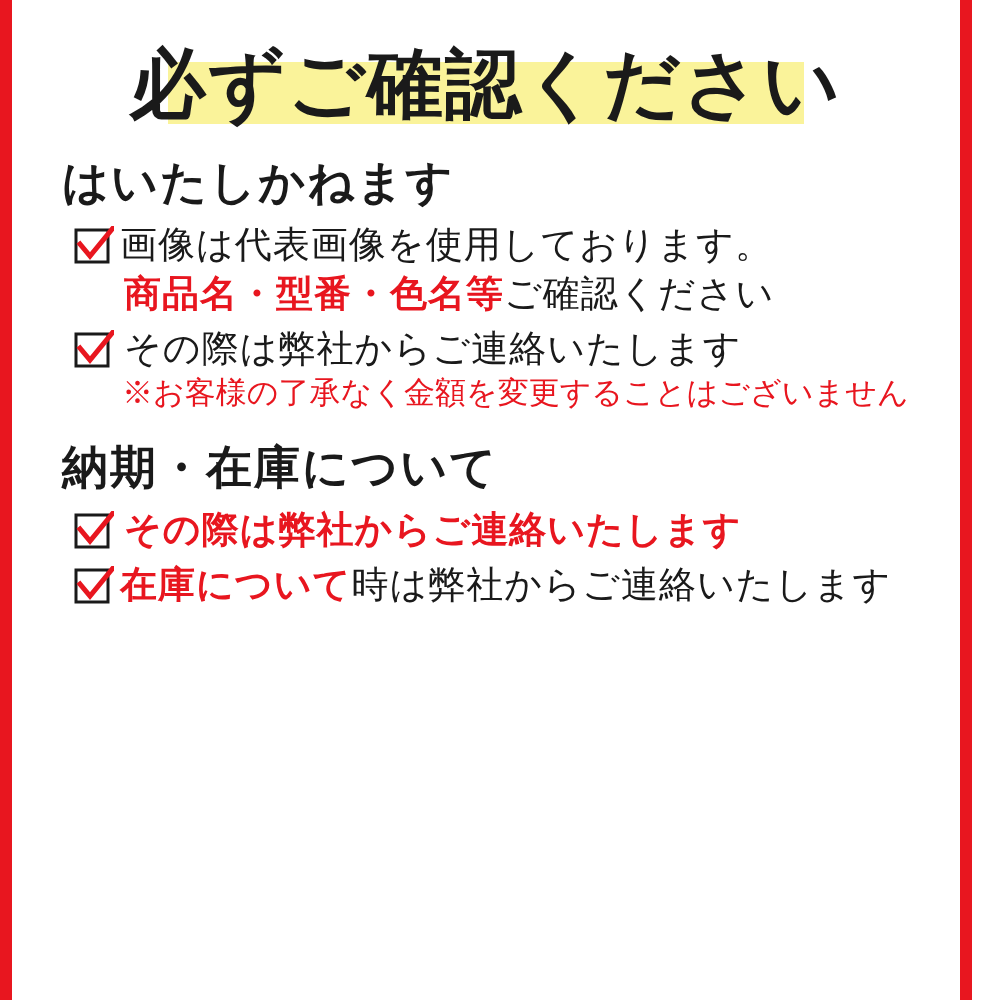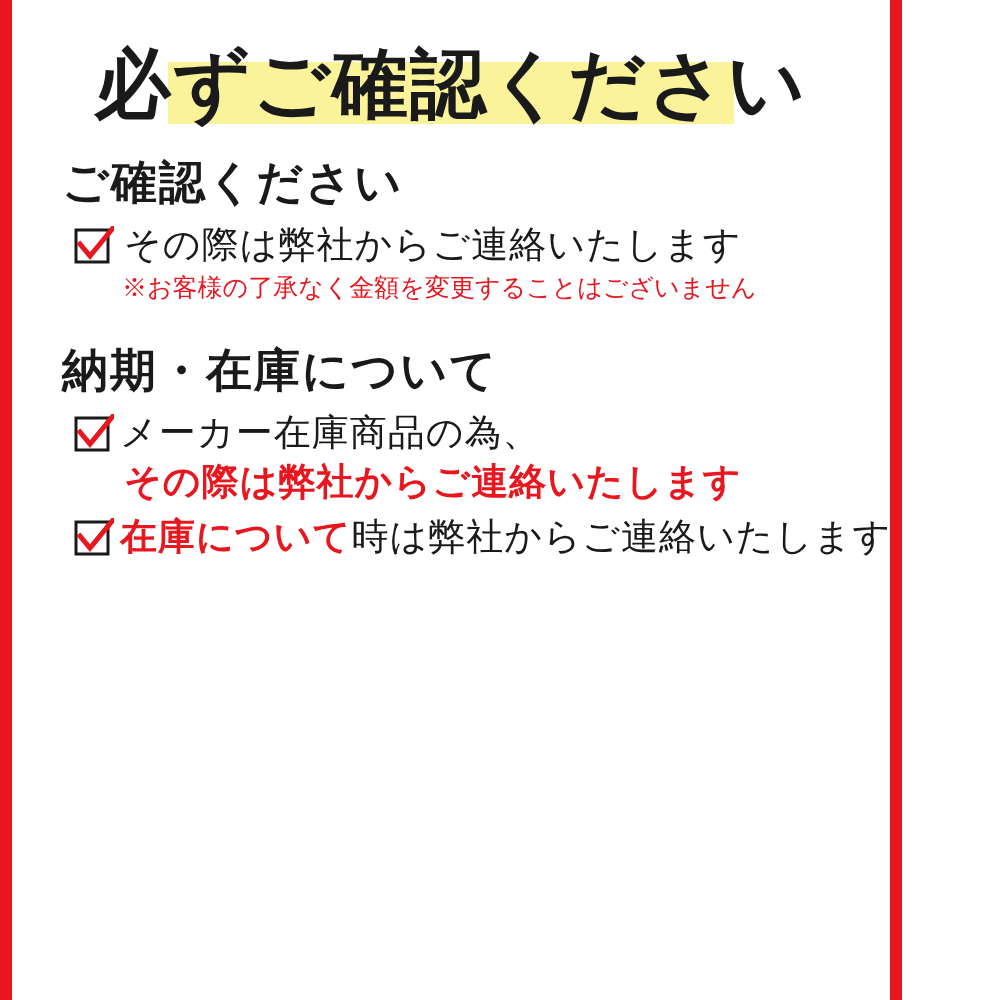--- a/index.html
+++ b/index.html
@@ -9,21 +9,21 @@
   body {
     width: 1000px;
     height: 1000px;
     background: #ffffff;
     font-family: "DejaVu Sans", "Liberation Sans", sans-serif;
     overflow: hidden;
     position: relative;
   }
   .page {
     position: relative;
-    width: 902px;
+    width: 972px;
     height: 1000px;
     box-sizing: border-box;
     background: #ffffff;
   }
   
   .edge-bar {
     position: absolute;
     top: 0;
     width: 12px;
     height: 1000px;
@@ -70,21 +70,21 @@
   
   .section-heading {
     font-size: 46px;
     font-weight: bold;
     color: #1a1a1a;
     margin: 18px 0 4px 22px;
     letter-spacing: 2px;
     font-family: "DejaVu Serif", "Liberation Serif", serif;
   }
   .section-heading.second {
-    margin-top: 33px;
+    margin-top: 26px;
   }
 
   .item {
     display: flex;
     align-items: flex-start;
     margin: 6px 0 0 34px;
   }
   .check {
     flex: 0 0 auto;
     width: 40px;
@@ -103,21 +103,21 @@
     line-height: 49px;
     color: #1a1a1a;
     letter-spacing: 1px;
     white-space: nowrap;
     font-family: "DejaVu Serif", "Liberation Serif", serif;
   }
   .line.indent { padding-left: 4px; }
   .red { color: #e8161f; font-weight: bold; }
   .blk { color: #1a1a1a; }
   .note {
-    font-size: 25px;
+    font-size: 31px;
     line-height: 38px;
     color: #e8161f;
     letter-spacing: 0px;
     white-space: nowrap;
     padding-left: 2px;
     font-family: "DejaVu Serif", "Liberation Serif", serif;
   }
 </style>
 </head>
 <body>
@@ -127,22 +127,34 @@
   <div class="edge-bar left"></div>
   <div class="edge-bar right"></div>
 
   <div class="content">
 
     <div class="title-wrap">
       <div class="title-highlight"></div>
       <div class="title">必ずご確認ください</div>
     </div>
 
-    <div class="section-heading">ご確認ください</div>
+    <div class="section-heading">はいたしかねます</div>
 
+    <div class="item">
+      <span class="check">
+        <svg width="40" height="40" viewBox="0 0 40 40">
+          <rect x="2" y="4" width="32" height="32" fill="#ffffff" stroke="#1a1a1a" stroke-width="3"></rect>
+          <path d="M6 18 L16 30 L39 2" fill="none" stroke="#e8161f" stroke-width="5" stroke-linecap="square"></path>
+        </svg>
+      </span>
+      <span class="lines">
+        <div class="line">画像は代表画像を使用しております。</div>
+        <div class="line indent"><span class="red">商品名・型番・色名等</span><span class="blk">ご確認ください</span></div>
+      </span>
+    </div>
 
 
     <div class="item">
       <span class="check">
         <svg width="40" height="40" viewBox="0 0 40 40">
           <rect x="2" y="4" width="32" height="32" fill="#ffffff" stroke="#1a1a1a" stroke-width="3"></rect>
           <path d="M6 18 L16 30 L39 2" fill="none" stroke="#e8161f" stroke-width="5" stroke-linecap="square"></path>
         </svg>
       </span>
       <span class="lines">
@@ -154,21 +166,20 @@
     <div class="section-heading second">納期・在庫について</div>
 
     <div class="item">
       <span class="check">
         <svg width="40" height="40" viewBox="0 0 40 40">
           <rect x="2" y="4" width="32" height="32" fill="#ffffff" stroke="#1a1a1a" stroke-width="3"></rect>
           <path d="M6 18 L16 30 L39 2" fill="none" stroke="#e8161f" stroke-width="5" stroke-linecap="square"></path>
         </svg>
       </span>
       <span class="lines">
-        <div class="line">メーカー在庫商品の為、</div>
         <div class="line indent red">その際は弊社からご連絡いたします</div>
       </span>
     </div>
 
     <div class="item">
       <span class="check">
         <svg width="40" height="40" viewBox="0 0 40 40">
           <rect x="2" y="4" width="32" height="32" fill="#ffffff" stroke="#1a1a1a" stroke-width="3"></rect>
           <path d="M6 18 L16 30 L39 2" fill="none" stroke="#e8161f" stroke-width="5" stroke-linecap="square"></path>
         </svg>

